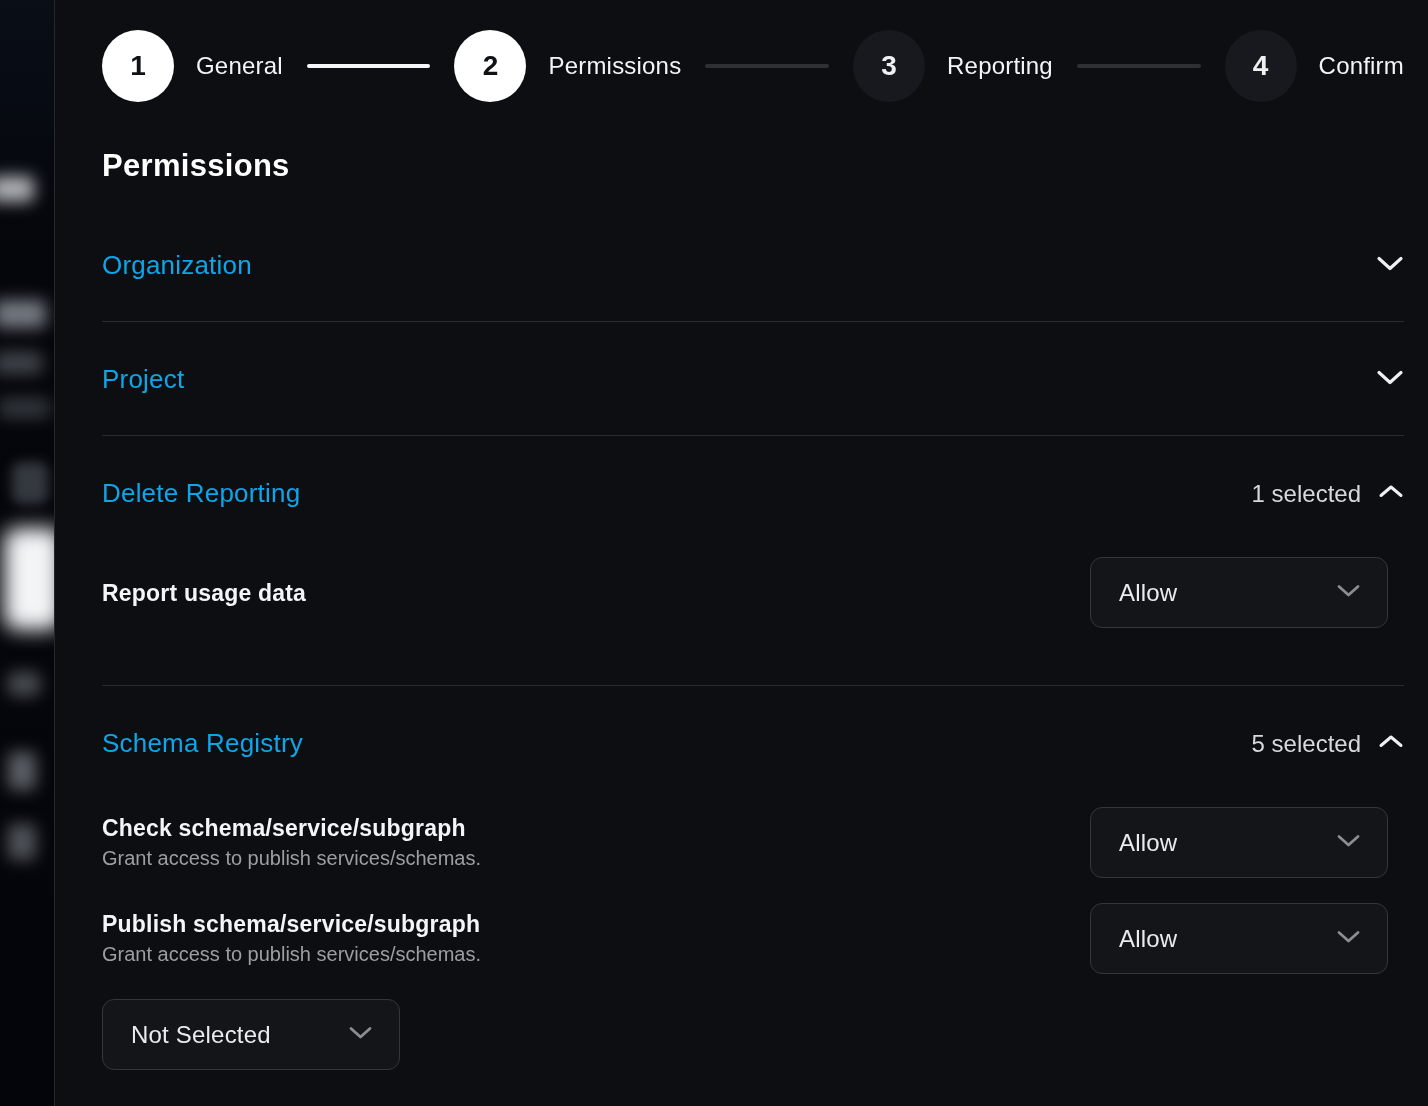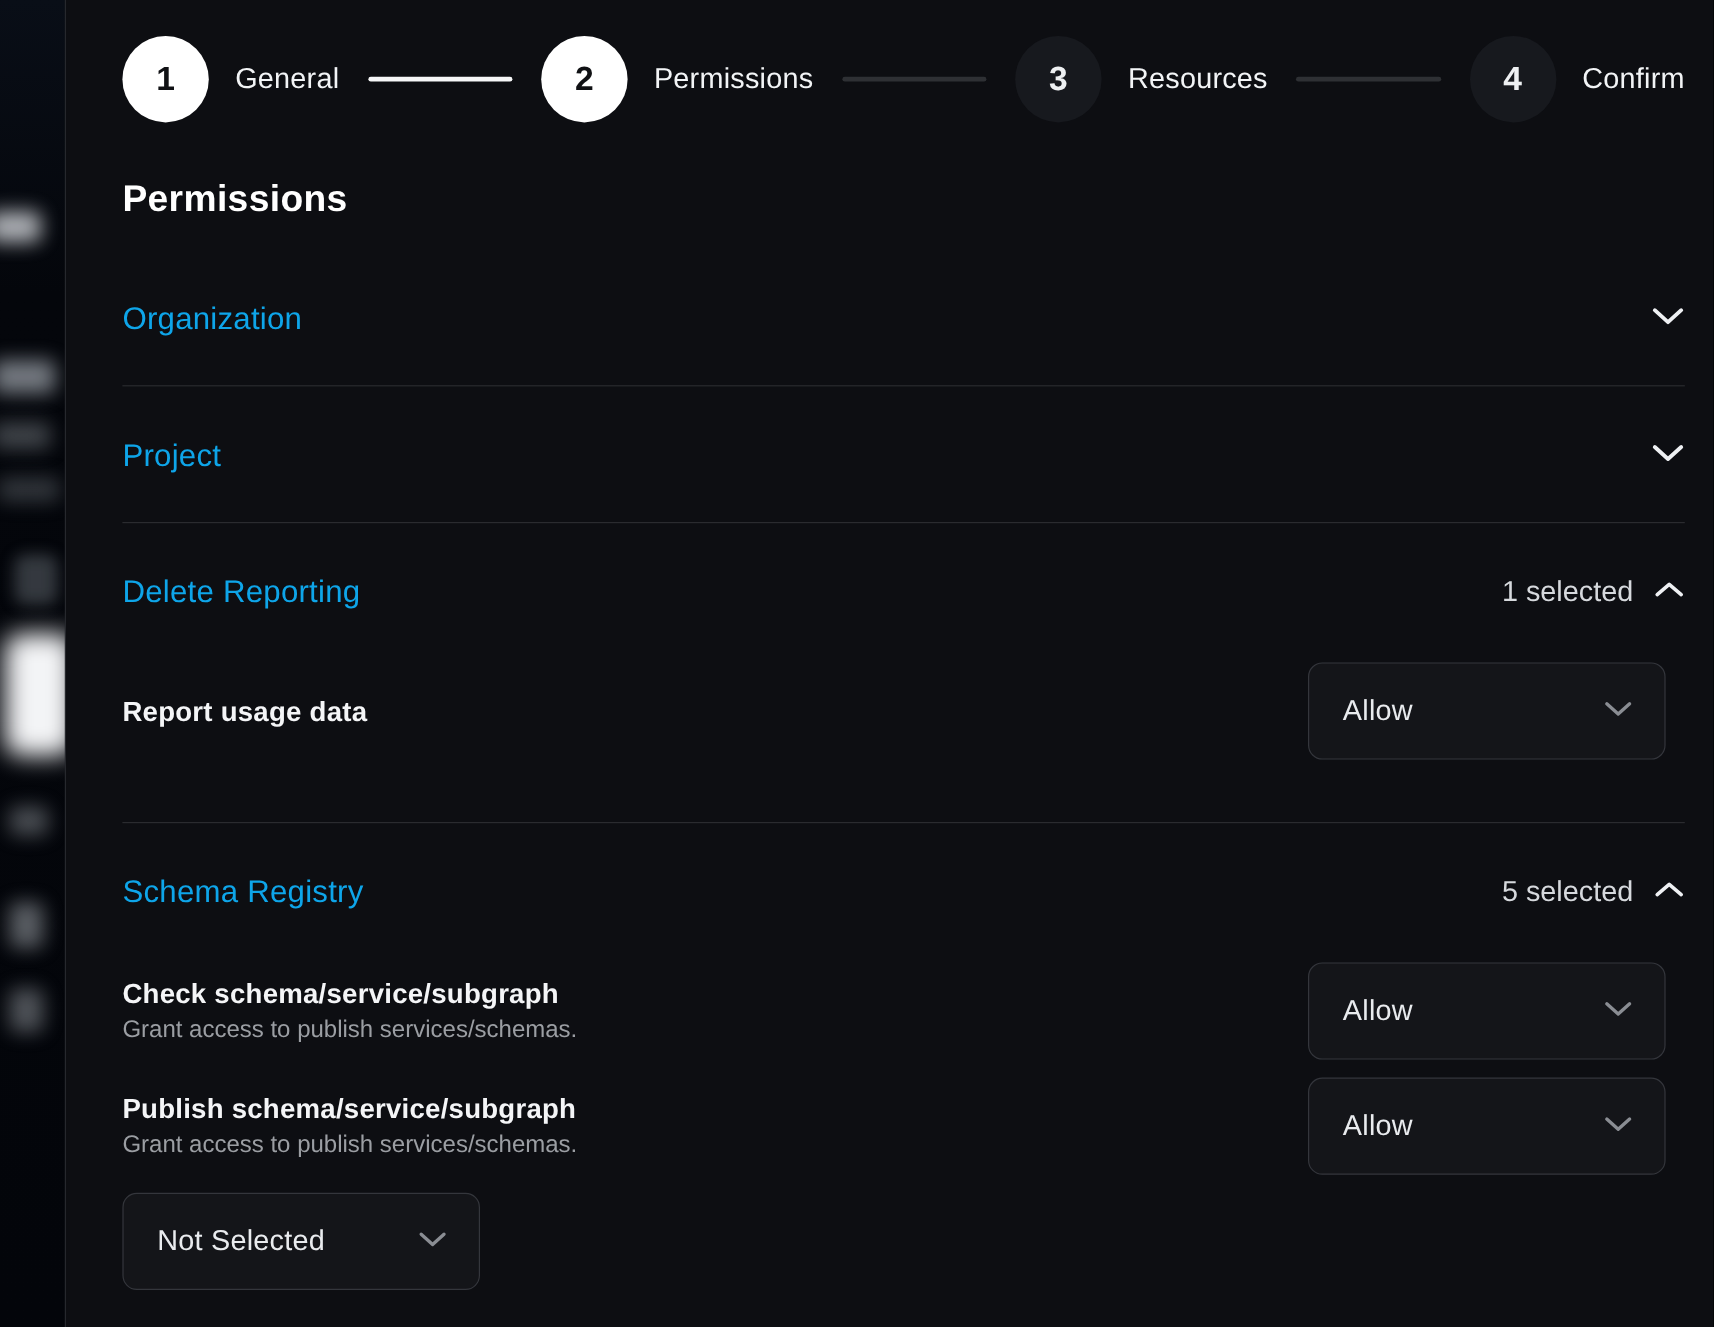--- a/index.html
+++ b/index.html
@@ -73,21 +73,21 @@
   .perm-rows.no-pad{ padding-bottom:0; }
   .perm-row{
     display:flex; align-items:center; justify-content:space-between;
     height:71px; margin-top:48px;
   }
   .perm-row + .perm-row{ margin-top:25px;gap:32px; }
   .perm-text{ display:flex; flex-direction:column; justify-content:center; }
   .perm-title{ font-size:23px; font-weight:700; color:#f4f5f7; line-height:30px; letter-spacing:.2px; }
   .perm-desc{ font-size:20px; color:#9b9ea3; line-height:30px; }
   .select{
-    width:298px; height:81px; margin-right:16px; flex:0 0 298px;
+    width:298px; height:71px; margin-right:16px; flex:0 0 298px;
     background:#141519; border:1px solid #34363c; border-radius:12px;
     display:flex; align-items:center; justify-content:space-between;
     padding:0 26px 0 28px; cursor:pointer;
   }
   .select-value{ font-size:24px; color:#e9ebee; letter-spacing:.2px; }
 </style>
 </head>
 <body>
 
 <div class="screen">
@@ -112,21 +112,21 @@
         <div class="step-label">General</div>
       </div>
       <div class="connector done"></div>
       <div class="step is-current">
         <div class="step-circle">2</div>
         <div class="step-label">Permissions</div>
       </div>
       <div class="connector todo"></div>
       <div class="step is-upcoming">
         <div class="step-circle">3</div>
-        <div class="step-label">Resources</div>
+        <div class="step-label">Reporting</div>
       </div>
       <div class="connector todo"></div>
       <div class="step is-upcoming">
         <div class="step-circle">4</div>
         <div class="step-label">Confirm</div>
       </div>
     </nav>
 
     <h1 class="page-title">Permissions</h1>
 

